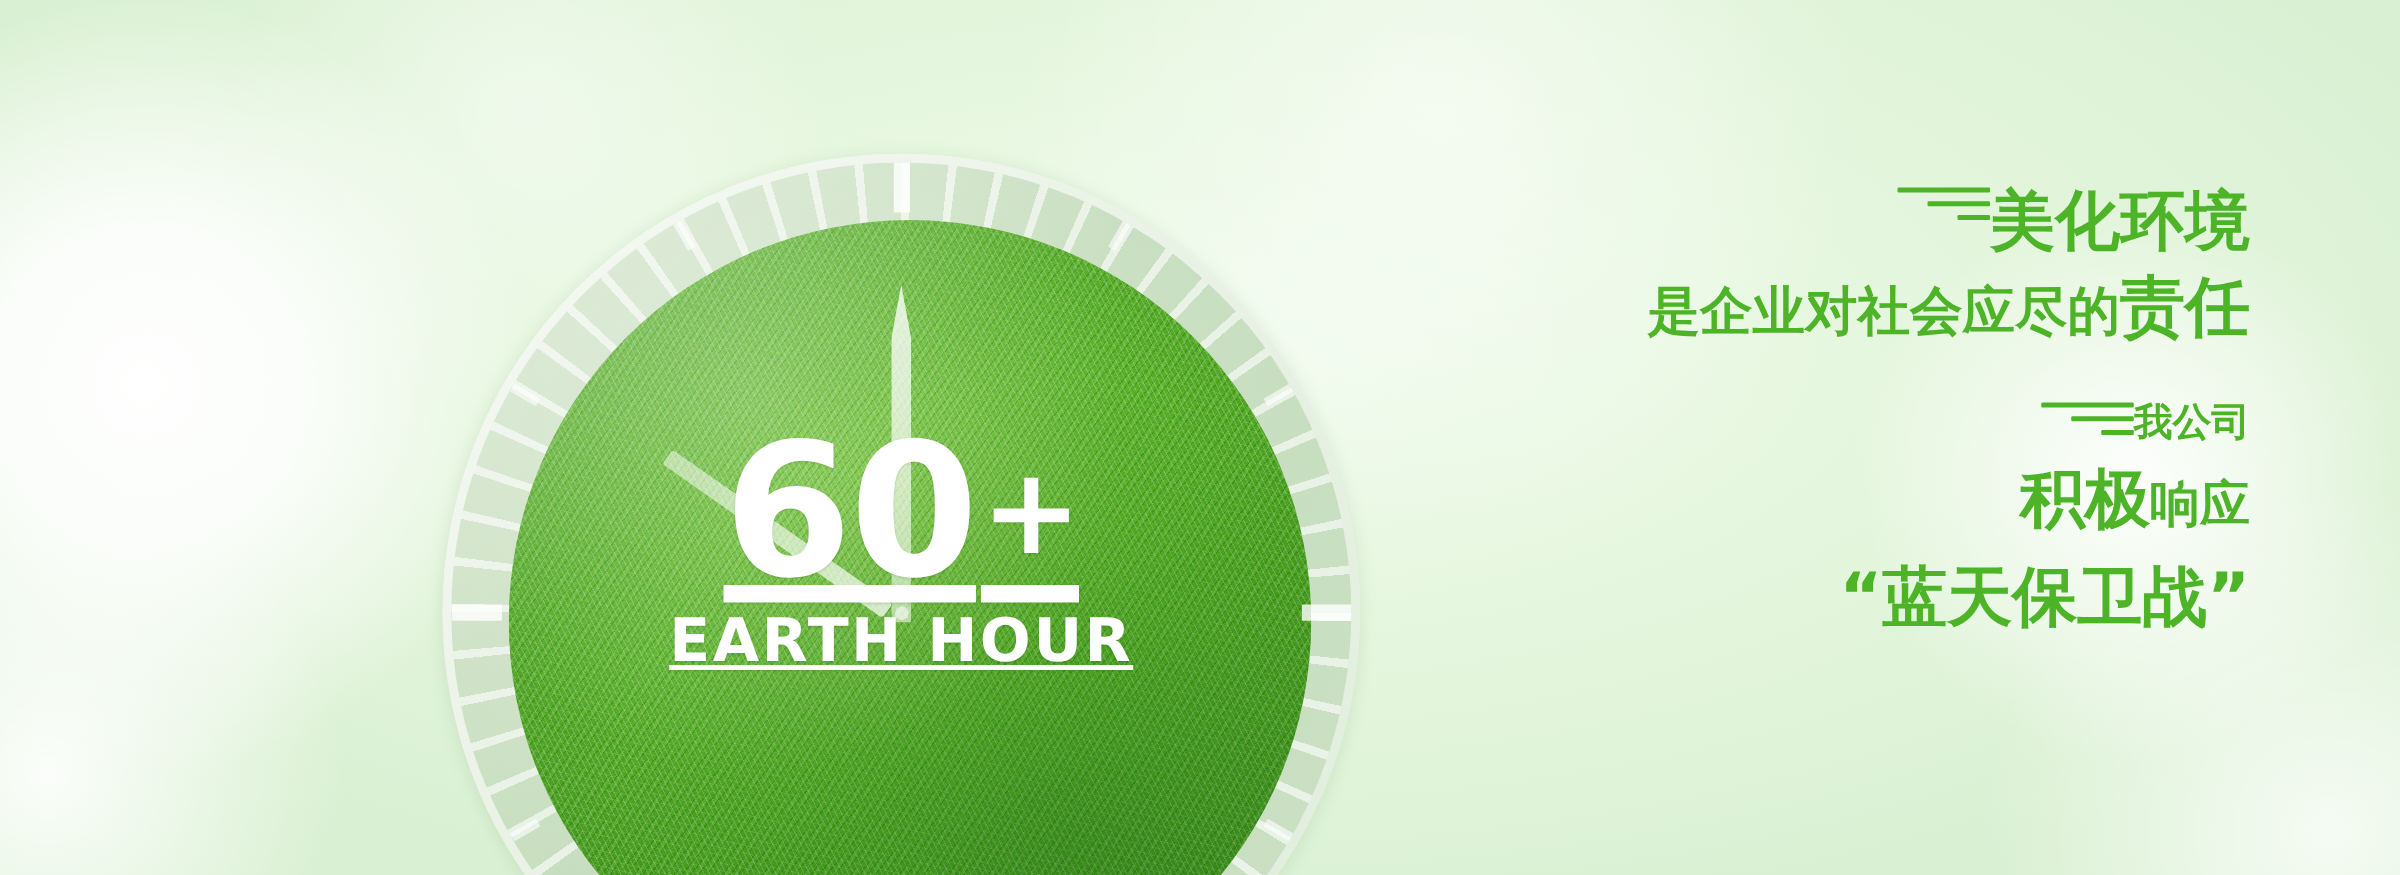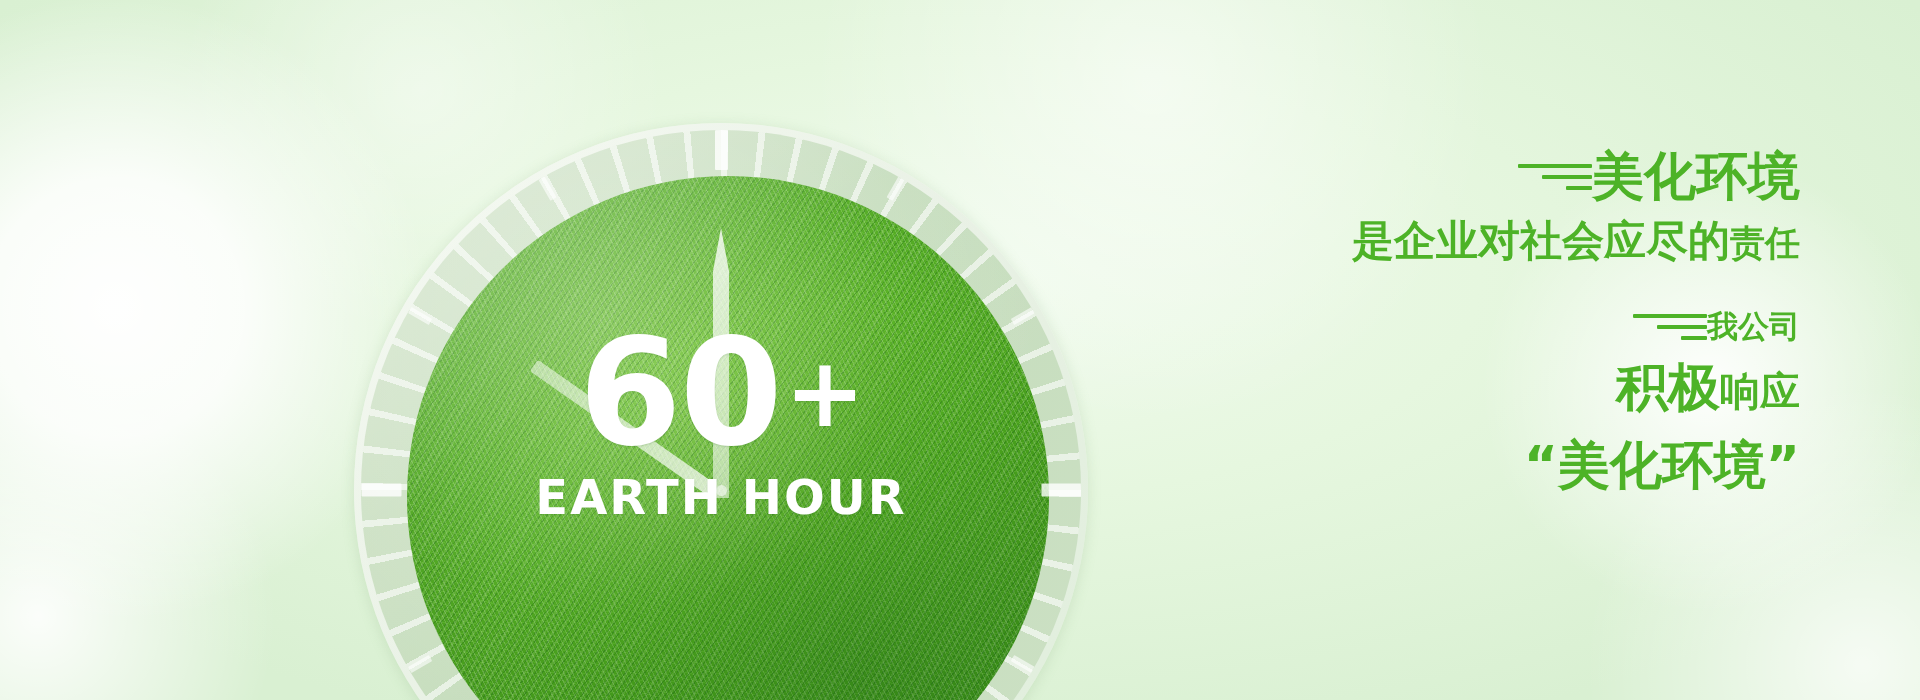--- a/index.html
+++ b/index.html
@@ -77,51 +77,51 @@
     position:absolute;left:50%;top:50%;width:11px;height:11px;margin:-5.5px 0 0 -5.5px;
     border-radius:50%;background:rgba(255,255,255,0.55);
   }
   #clock-gloss{
     position:absolute;inset:0;border-radius:50%;pointer-events:none;
     background:linear-gradient(145deg, rgba(255,255,255,0.28) 0%, rgba(255,255,255,0.04) 34%, rgba(255,255,255,0) 62%);
   }
 
   
   #logo-lockup{
-    position:absolute;left:0;top:196px;width:734px;text-align:center;
-    color:#ffffff;line-height:1;user-select:none;
+    position:absolute;left:0;top:212px;width:734px;text-align:center;
+    color:#ffffff;line-height:1;user-select:none;text-decoration:underline;
   }
   #logo-60{
     font-size:148px;font-weight:bold;letter-spacing:-2px;
     font-family:"DejaVu Sans","Liberation Sans",sans-serif;
     text-shadow:0 1px 2px rgba(30,90,20,0.18);
   }
   #logo-plus{font-size:96px;font-weight:bold;vertical-align:18px;margin-left:4px;}
   #logo-earth-hour{
     margin-top:6px;font-size:48px;font-weight:bold;letter-spacing:2px;
     font-family:"DejaVu Sans","Liberation Sans",sans-serif;
     text-shadow:0 1px 2px rgba(30,90,20,0.18);
   }
 
   
   #copy{
     position:absolute;left:1100px;top:150px;width:700px;
     text-align:right;color:#4db327;
     font-family:"DejaVu Sans","Liberation Sans",sans-serif;
   }
   .copy-block{margin-bottom:46px;}
-  .line-with-deco{display:flex;align-items:center;justify-content:flex-end;font-family:Liberation Serif, serif;}
+  .line-with-deco{display:flex;justify-content:flex-end;}
   .deco{display:flex;flex-direction:column;align-items:flex-end;gap:7px;}
   .deco i{display:block;height:4px;background:#4db327;border-radius:1px;}
   .deco i:nth-child(1){width:74px;}
   .deco i:nth-child(2){width:50px;}
   .deco i:nth-child(3){width:26px;}
   .headline{font-size:52px;font-weight:bold;line-height:1.05;white-space:nowrap;}
   .subline{font-size:42px;font-weight:bold;line-height:1.15;margin-top:12px;white-space:nowrap;}
-  .subline .accent{font-size:35px;margin-top:36px;}
+  .subline .accent{font-size:52px;margin-top:36px;}
   .small-lead{font-size:31px;font-weight:bold;line-height:1.05;white-space:nowrap;}
   .mid-line{font-size:40px;font-weight:bold;margin-top:10px;white-space:nowrap;text-align:right;}
   .mid-line .accent{font-size:52px;}
   .quote-line{font-size:52px;font-weight:bold;margin-top:8px;white-space:nowrap;}
 </style>
 </head>
 <body>
 
 <div id="banner">
 
@@ -176,17 +176,17 @@
         <span class="deco">
           <i></i>
           <i></i>
           <i></i>
         </span>
         <span class="small-lead">我公司</span>
       </div>
       <div class="mid-line">
         <span class="accent">积极</span><span>响应</span>
       </div>
-      <div class="quote-line">“美化环境”</div>
+      <div class="quote-line">“蓝天保卫战”</div>
     </div>
 
   </div>
 </div>
 
 </body></html>

